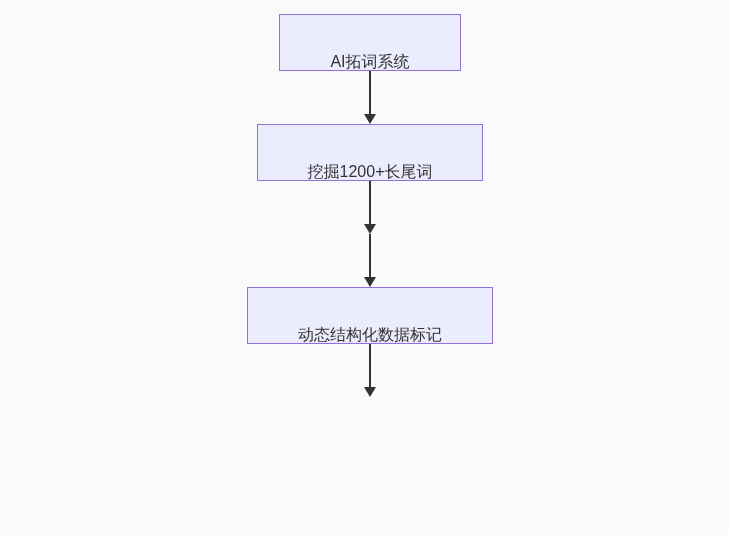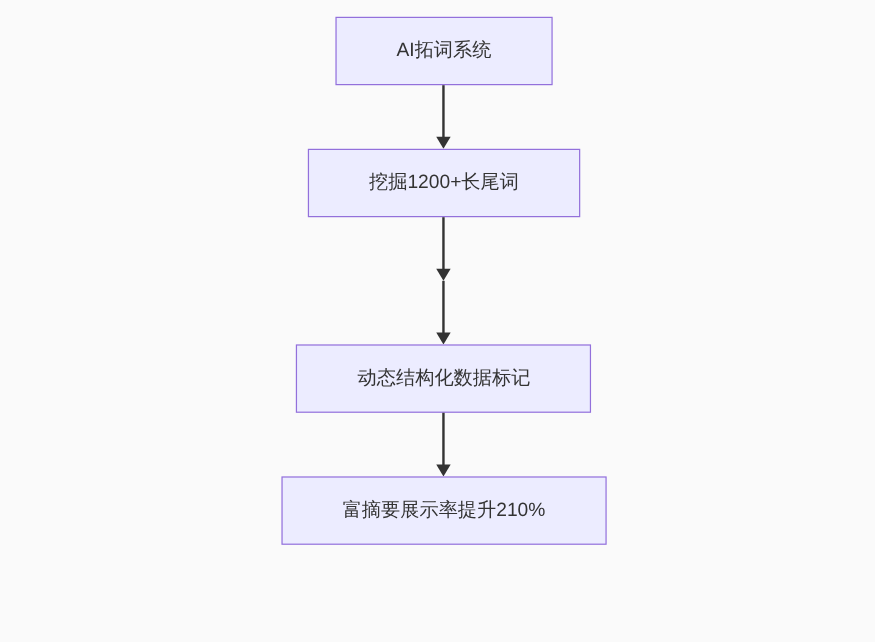--- a/index.html
+++ b/index.html
@@ -21,21 +21,21 @@
     transform: translateX(-50%);
     display: flex;
     flex-direction: column;
     align-items: center;
   }
   .flow-node {
     box-sizing: border-box;
     height: 57px;
     padding: 0 50px;
     display: flex;
-    align-items: center;
+    align-items: flex-end;
     justify-content: center;
     white-space: nowrap;
     font-size: 16px;
     line-height: 1;
     background: var(--node-fill, #ECECFF);
     border: 1.5px solid var(--node-border, #9370DB);
     color: var(--node-text, #333333);
   }
   .arrow {
     height: 53px;
@@ -87,16 +87,13 @@
 
   <div class="flow-node">
     <span>动态结构化数据标记</span>
   </div>
 
   <div class="arrow">
     <div class="arrow-line"></div>
     <div class="arrow-head"></div>
   </div>
 
-  <div class="flow-node">
-    <span>富摘要展示率提升210%</span>
-  </div>
 </div>
 
 </body></html>

